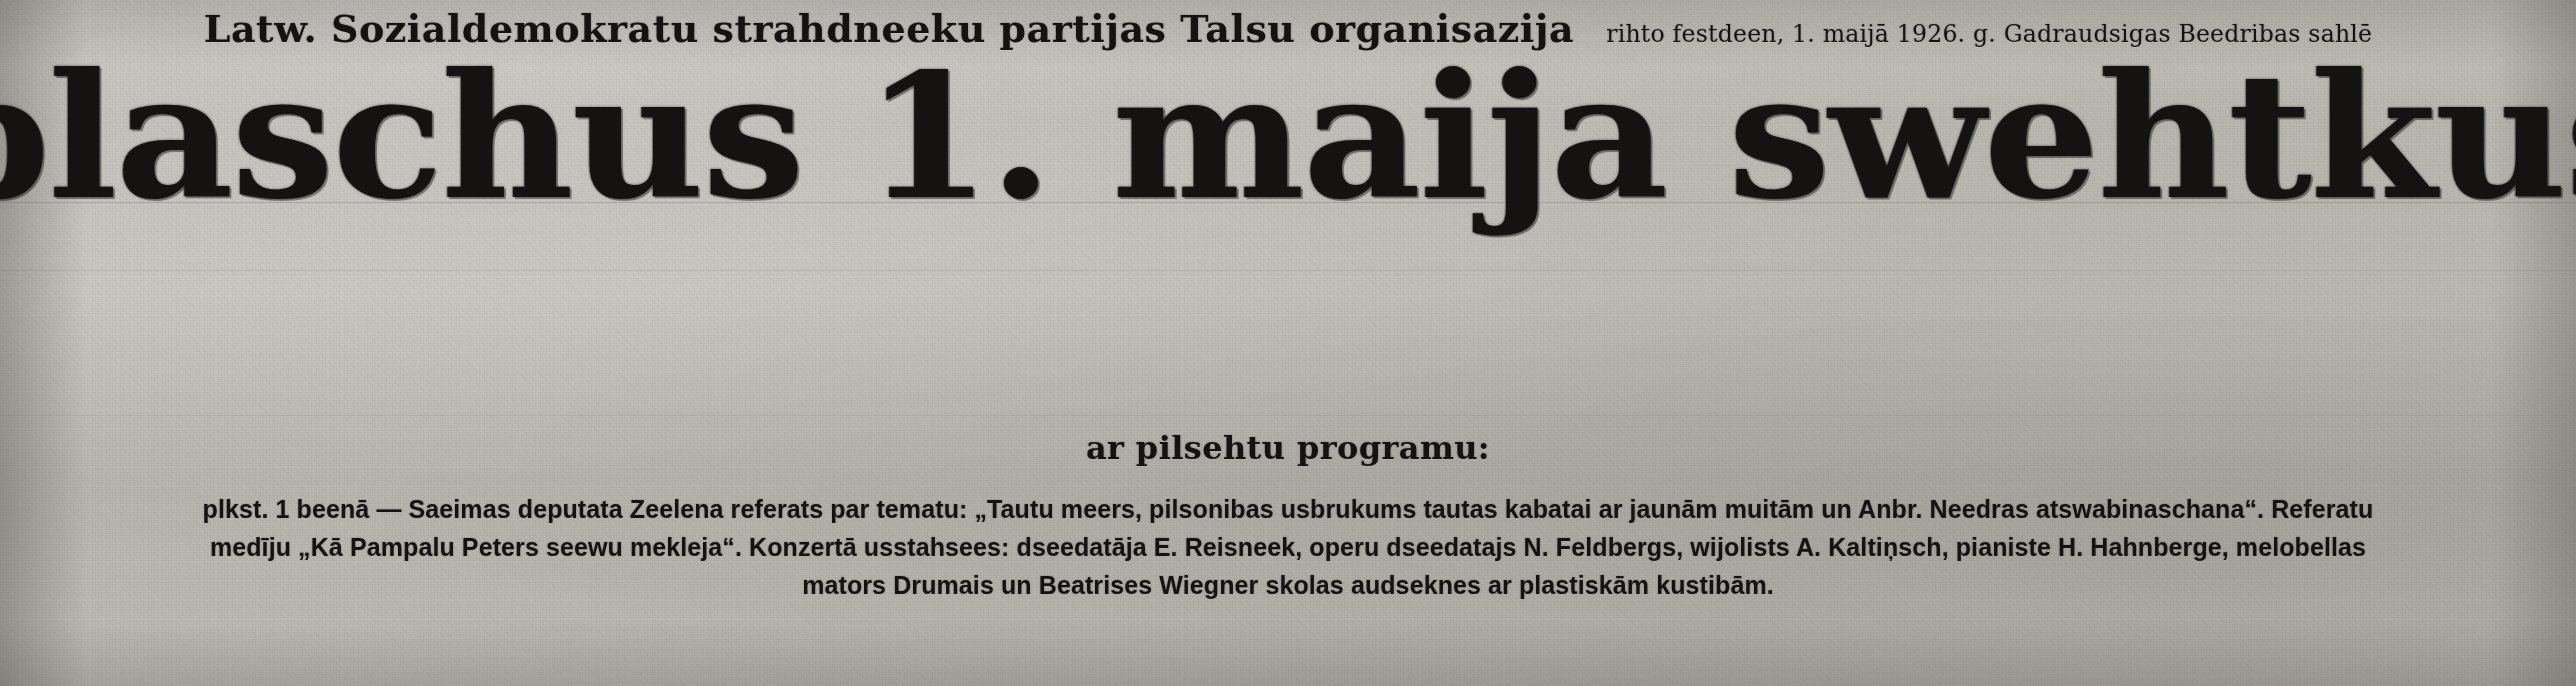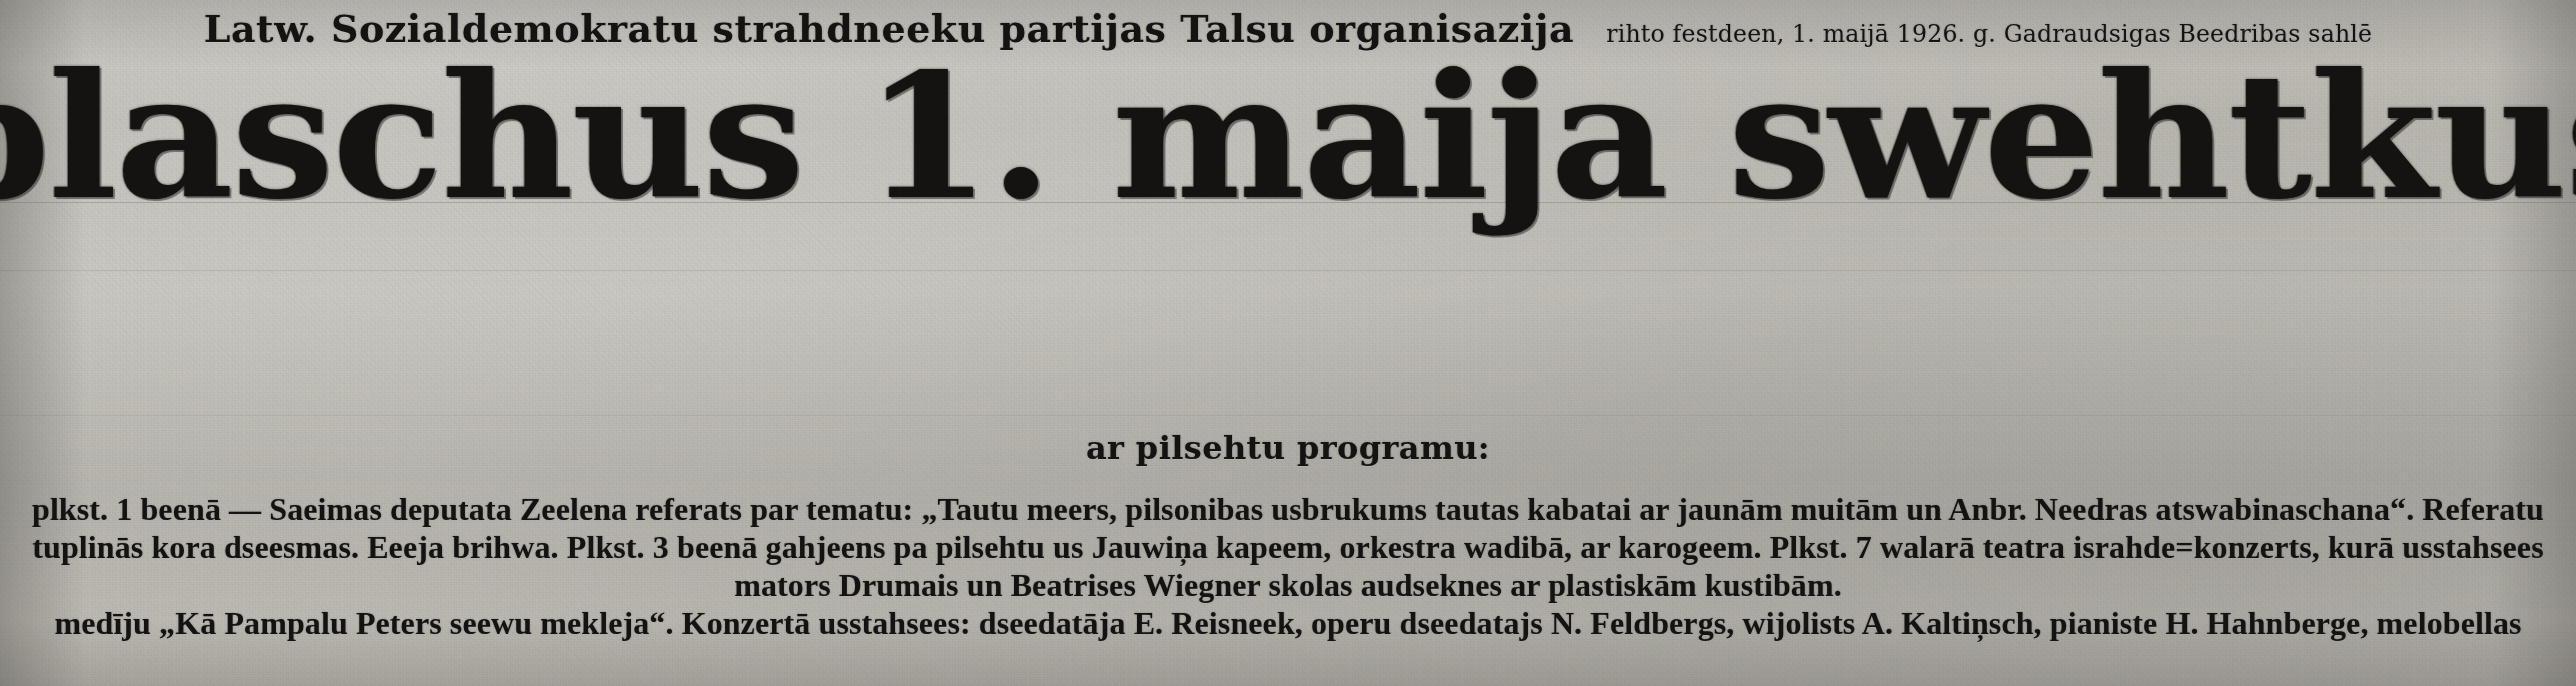--- a/index.html
+++ b/index.html
@@ -117,23 +117,23 @@
   }
 
   
   .body-block {
     position: absolute;
     top: 490px;
     left: 17px;
     right: 17px;
   }
   .body-line {
-    font-family: Liberation Serif, serif;
+    font-family: Liberation Sans, sans-serif;
     font-weight: 700;
-    font-size: 32px;
+    font-size: 25px;
     line-height: 38px;
     letter-spacing: 0.1px;
     white-space: nowrap;
     text-align: center;
     text-shadow: 0 0 1.9px rgba(0,0,0,0.30), 0 0.9px 0 rgba(255,255,255,0.18);
   }
   .body-line.last {
     text-align: center;
   }
 
@@ -162,20 +162,19 @@
       <span class="org">Latw. Sozialdemokratu strahdneeku partijas Talsu organisazija</span>
       <span class="place date">rihto festdeen, 1. maijā 1926. g. Gadraudsigas Beedribas sahlē</span>
     </div>
 
     <div class="headline">plaschus 1. maija swehtkus</div>
 
     <div class="subtitle">ar pilsehtu programu:</div>
 
     <div class="body-block">
       <div class="body-line">plkst. 1 beenā — Saeimas deputata Zeelena referats par tematu: „Tautu meers, pilsonibas usbrukums tautas kabatai ar jaunām muitām un Anbr. Needras atswabinaschana“. Referatu</div>
-      <div class="body-line">tuplinās kora dseesmas. Eeeja brihwa. Plkst. 3 beenā gahjeens pa pilsehtu us Jauwiņa kapeem, orkestra wadibā, ar karogeem. Plkst. 7 walarā teatra israhde=konzerts, kurā usstahsees</div>
+      <div class="body-line">medīju „Kā Pampalu Peters seewu mekleja“. Konzertā usstahsees: dseedatāja E. Reisneek, operu dseedatajs N. Feldbergs, wijolists A. Kaltiņsch, pianiste H. Hahnberge, melobellas</div>
       <div class="body-line last">mators Drumais un Beatrises Wiegner skolas audseknes ar plastiskām kustibām.</div>
-      <div class="body-line">medīju „Kā Pampalu Peters seewu mekleja“. Konzertā usstahsees: dseedatāja E. Reisneek, operu dseedatajs N. Feldbergs, wijolists A. Kaltiņsch, pianiste H. Hahnberge, melobellas</div>
     </div>
 
   </div>
 </div>
 
 
 </body></html>

